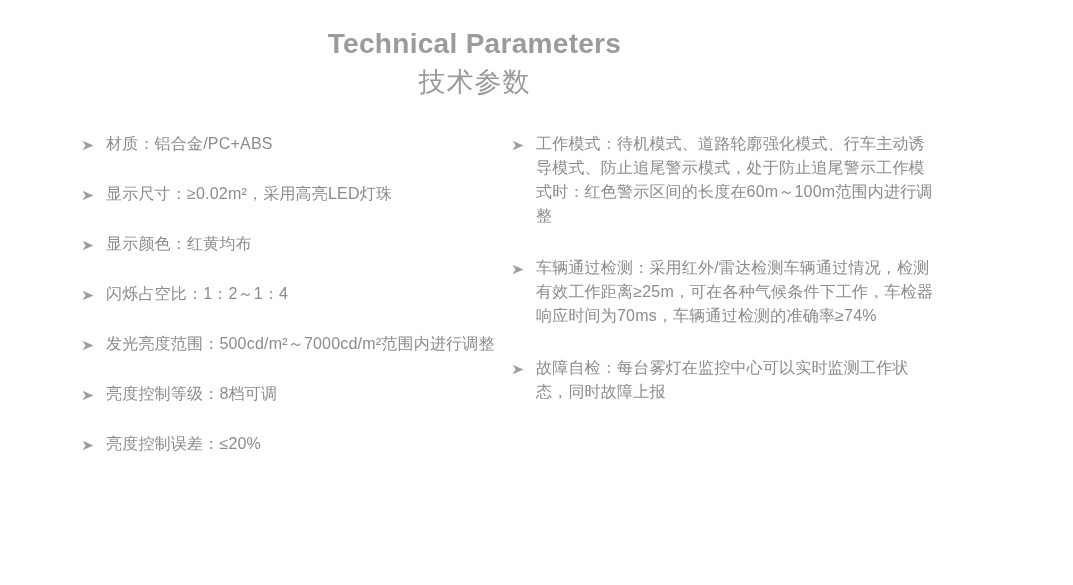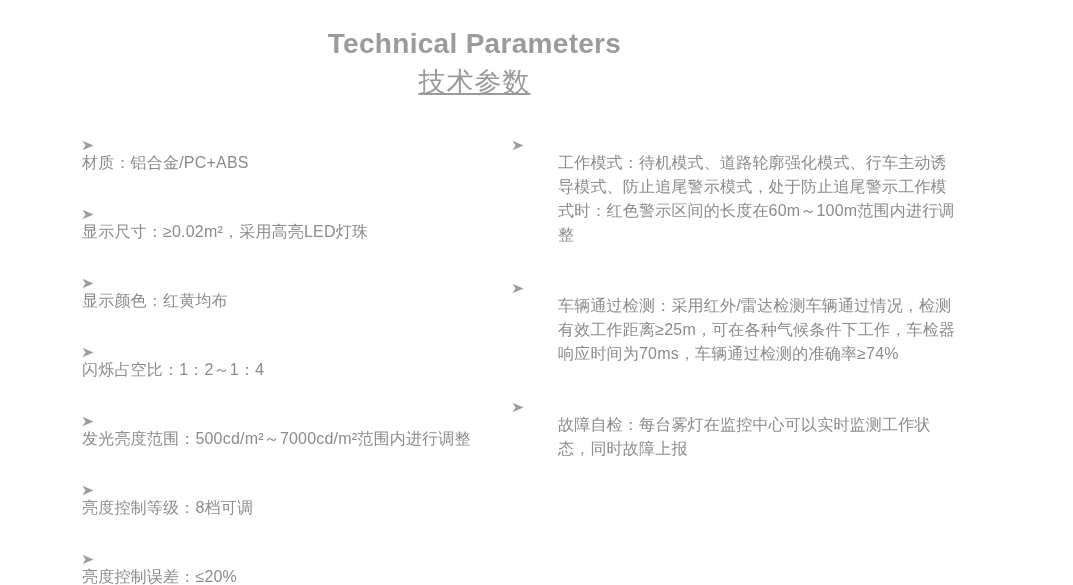--- a/index.html
+++ b/index.html
@@ -37,21 +37,20 @@
     line-height: 1.25;
     margin: 0;
   }
   .title-cn {
     font-size: 27px;
     font-weight: normal;
     color: #9a9a9a;
     letter-spacing: 1px;
     line-height: 1.3;
     margin: 4px 0 0 0;
-    text-decoration: underline;
   }
 
   
   .columns {
     position: absolute;
     top: 132px;
     left: 0;
     width: 1073px;
     display: flex;
     align-items: flex-start;
@@ -65,21 +64,20 @@
   }
   .col-right {
     width: 470px;
     padding-left: 12px;
   }
 
   .spec-item {
     display: flex;
     align-items: flex-start;
     margin-bottom: 26px;
-    flex-direction: column;
   }
   .col-right .spec-item {
     margin-bottom: 28px;
   }
   .spec-item:last-child { margin-bottom: 0; }
 
   .bullet {
     flex: 0 0 auto;
     width: 24px;
     color: #9d9d9d;
@@ -93,21 +91,21 @@
 
   .spec-text {
     flex: 1 1 auto;
     font-size: 16px;
     color: #8c8c8c;
     line-height: 24px;
     letter-spacing: 0.2px;
     word-break: break-word;
   }
   .col-left .spec-text { max-width: 404px; }
-  .col-right .spec-text { max-width: 400px; margin-left: 46px; }
+  .col-right .spec-text { max-width: 400px; }
 </style>
 </head>
 <body>
 
 <div class="page">
 
   <div class="header">
     <h1 class="title-en">Technical Parameters</h1>
     <h2 class="title-cn">技术参数</h2>
   </div>

